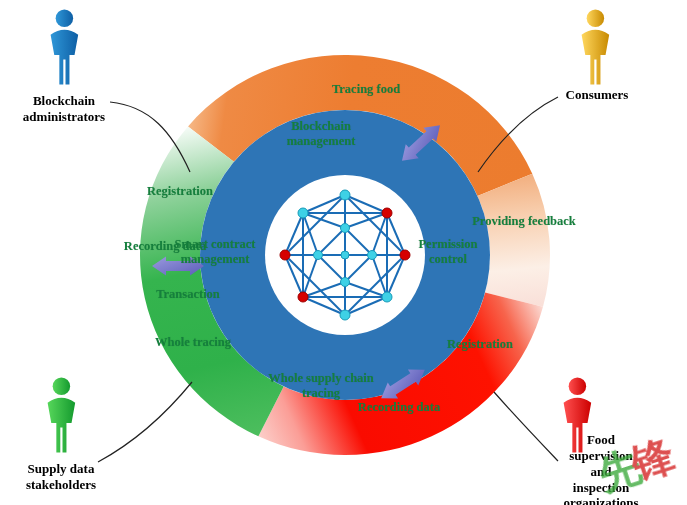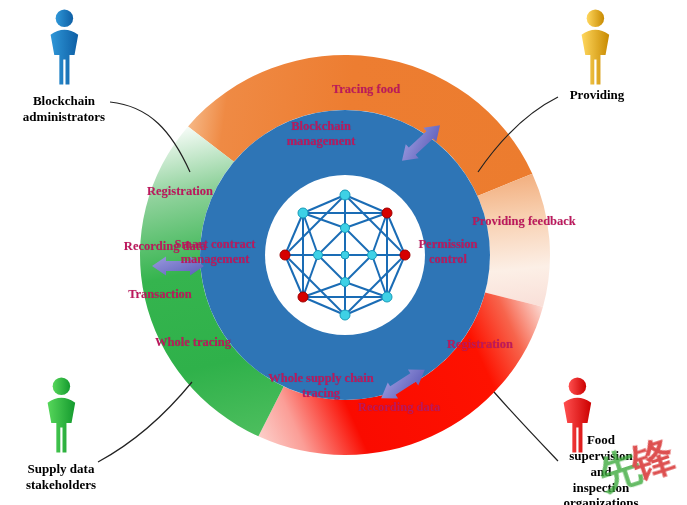--- a/index.html
+++ b/index.html
@@ -6,21 +6,21 @@
   .stage{
     position:relative;width:687px;height:505px;background:#ffffff;overflow:hidden;
     font-family:"Liberation Serif","DejaVu Serif",serif;
   }
   .stage svg{position:absolute;left:0;top:0;}
   .lbl{
     position:absolute;transform:translate(-50%,-50%);
     font-weight:bold;text-align:center;white-space:pre-line;line-height:1.22;
     pointer-events:none;
   }
-  .ring-label{color:#be185d;font-size:12.5px;text-shadow:0 0 1px rgba(0,0,0,0.18);}
+  .ring-label{color:#15803d;font-size:12.5px;text-shadow:0 0 1px rgba(0,0,0,0.18);}
   .actor-label{color:#000000;font-size:13px;}
   .watermark{
     position:absolute;left:598px;top:438px;transform:rotate(-18deg);
     font-size:42px;font-weight:bold;letter-spacing:-3px;opacity:0.78;
     filter:blur(0.4px);white-space:nowrap;
   }
   .wm-green{color:#3aa93a;}
   .wm-red{color:#d42020;margin-left:-4px;}
 </style>
 </head>
@@ -169,36 +169,36 @@
       <circle cx="20" cy="10" r="9.5"></circle>
       <path d="M5,28 Q20,17 35,28 L31,50 L25.5,50 L25.5,82 L21.2,82 L21.2,55 L18.8,55 L18.8,82 L14.5,82 L14.5,50 L9,50 Z"></path>
     </g>
   </svg>
 
   <div class="lbl ring-label" style="left:366px;top:90px">Tracing food</div>
   <div class="lbl ring-label" style="left:524px;top:222px">Providing feedback</div>
   <div class="lbl ring-label" style="left:480px;top:345px">Registration</div>
   <div class="lbl ring-label" style="left:399px;top:408px">Recording data</div>
   <div class="lbl ring-label" style="left:193px;top:343px">Whole tracing</div>
-  <div class="lbl ring-label" style="left:160px;top:295px">Transaction</div>
+  <div class="lbl ring-label" style="left:188px;top:295px">Transaction</div>
   <div class="lbl ring-label" style="left:165px;top:247px">Recording data</div>
   <div class="lbl ring-label" style="left:180px;top:192px">Registration</div>
 
   <div class="lbl ring-label" style="left:321px;top:134px">Blockchain
 management</div>
   <div class="lbl ring-label" style="left:215px;top:252px">Smart contract
 management</div>
   <div class="lbl ring-label" style="left:321px;top:386px">Whole supply chain
 tracing</div>
   <div class="lbl ring-label" style="left:448px;top:252px">Permission
 control</div>
 
   <div class="lbl actor-label" style="left:64px;top:109px">Blockchain
 administrators</div>
-  <div class="lbl actor-label" style="left:597px;top:95px">Providing</div>
+  <div class="lbl actor-label" style="left:597px;top:95px">Consumers</div>
   <div class="lbl actor-label" style="left:61px;top:477px">Supply data
 stakeholders</div>
   <div class="lbl actor-label" style="left:601px;top:472px">Food supervision and
 inspection organizations</div>
 
   <div class="watermark">
     <span class="wm-green">先</span><span class="wm-red">锋</span>
   </div>
 
 </div>

